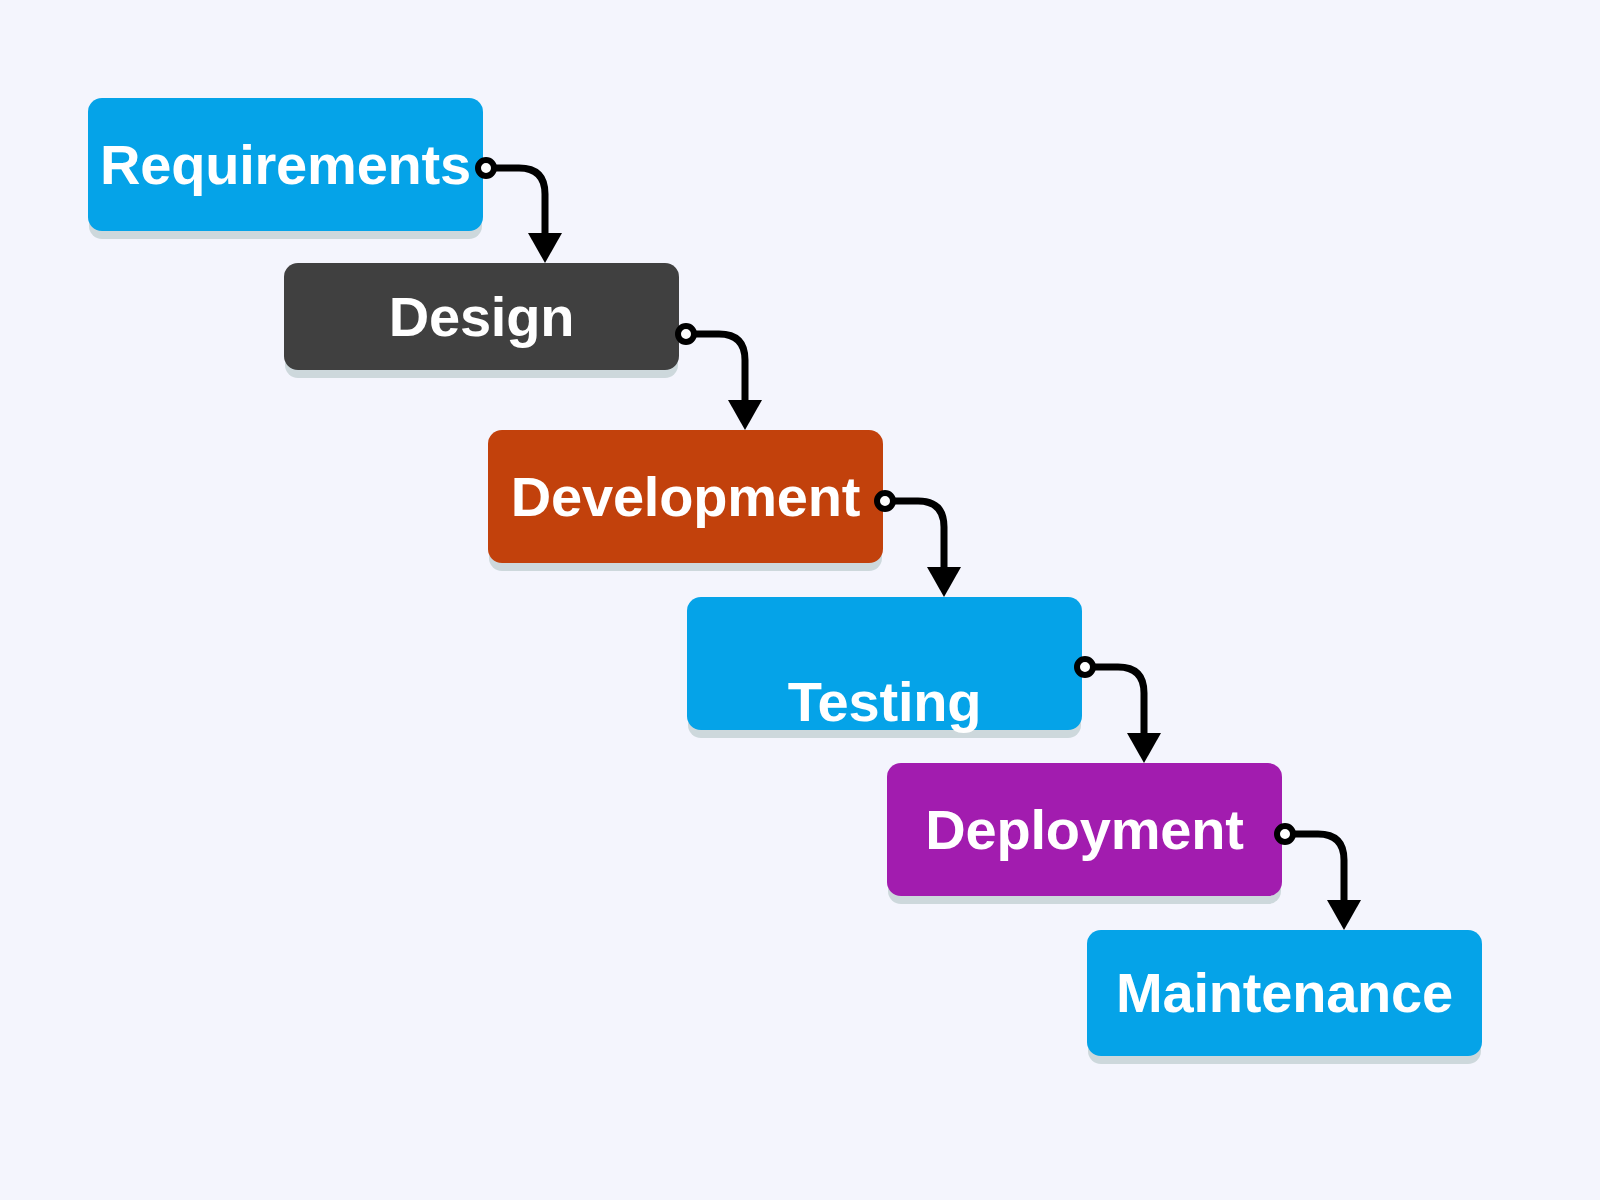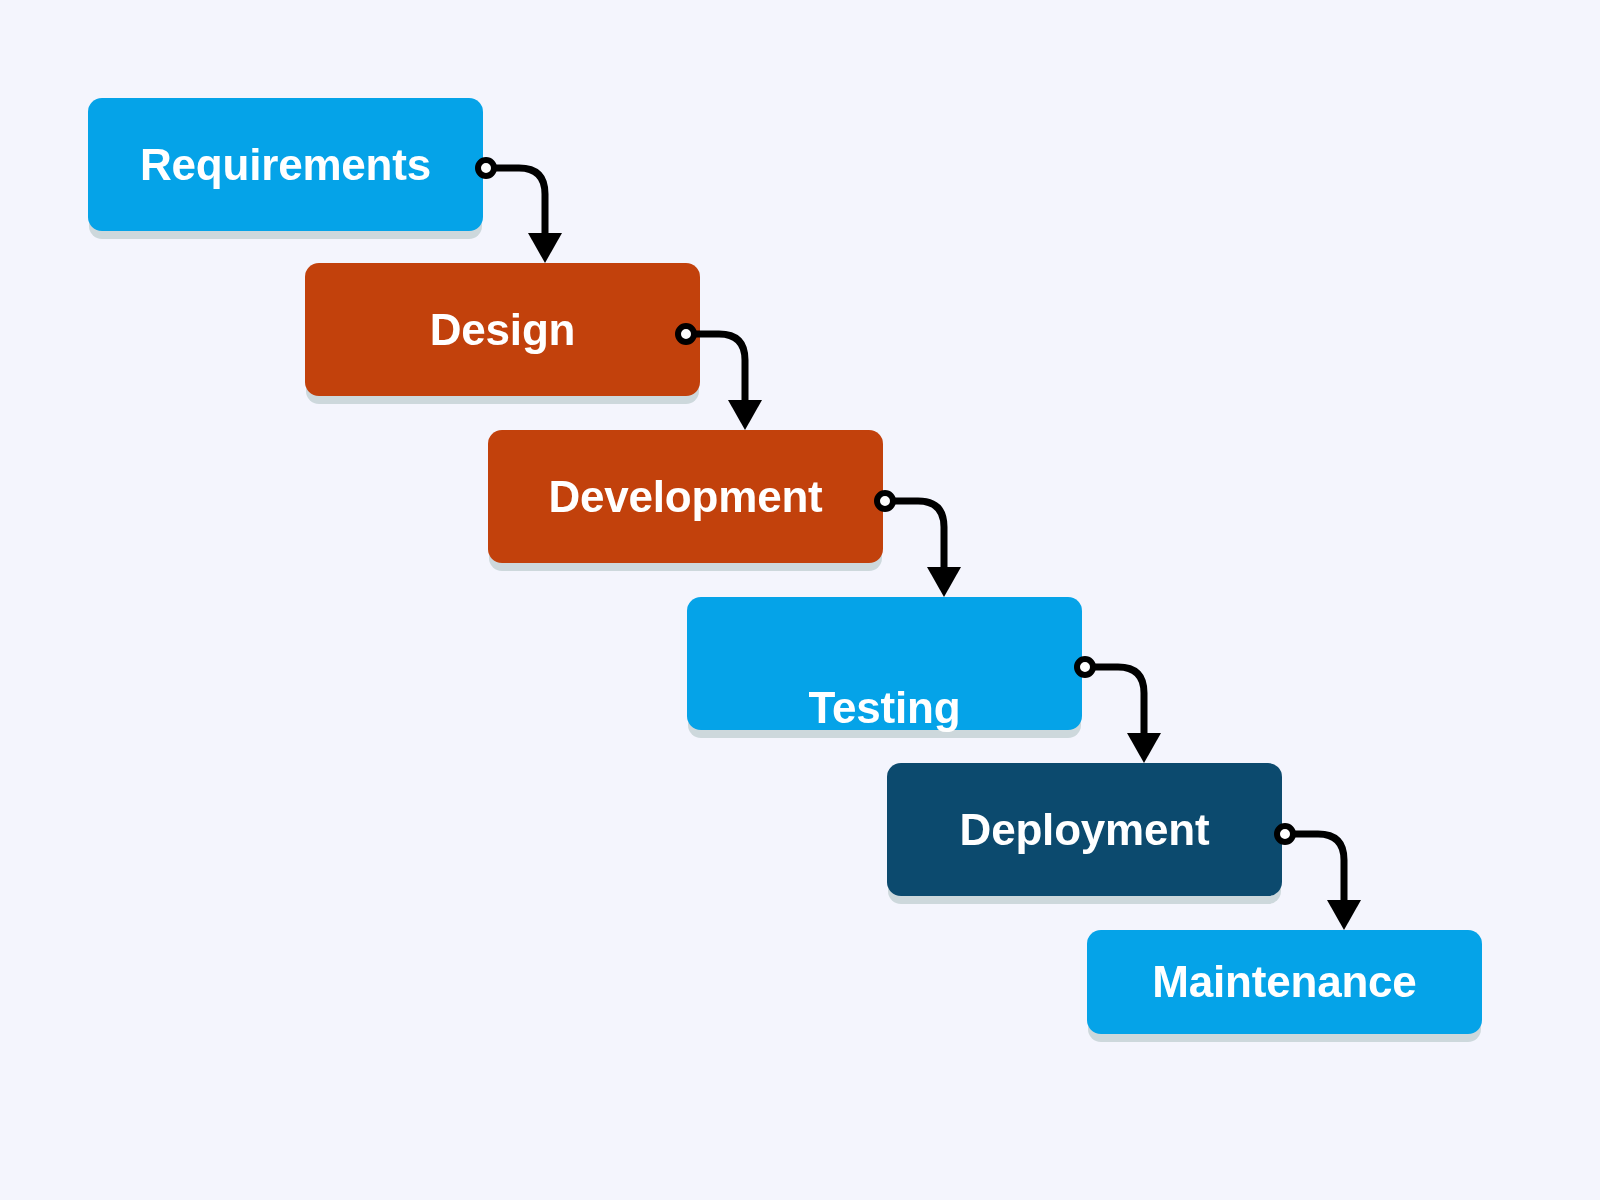--- a/index.html
+++ b/index.html
@@ -36,21 +36,21 @@
     display: flex;
     align-items: center;
     justify-content: center;
     z-index: 1;
     box-shadow: 0 9px 0 -1px #cdd8dc;
   }
   .stage-label {
     color: #ffffff;
     font-family: "Liberation Sans", sans-serif;
     font-weight: bold;
-    font-size: 44px;
+    font-size: 56px;
     line-height: 1;
     letter-spacing: -0.2px;
     white-space: nowrap;
     user-select: none;
   }
 </style>
 </head>
 <body>
 
 <div id="diagram-canvas">
@@ -80,33 +80,33 @@
         <path d="M 1295 834 H 1318 Q 1344 834 1344 860 V 900" fill="none" stroke="#000000" stroke-width="7" stroke-linecap="butt"></path>
         <polygon points="1327,900 1361,900 1344,930" fill="#000000"></polygon>
         <circle cx="1285" cy="834" r="8" fill="#ffffff" stroke="#000000" stroke-width="6"></circle>
       </g>
     </svg>
 
   <div class="stage-node" style="left: 88px; top: 98px; width: 395px; height: 133px; background: rgb(5, 163, 232); box-shadow: rgb(205, 216, 220) 0px 9px 0px -1px;">
     <span class="stage-label">Requirements</span>
   </div>
 
-  <div class="stage-node" style="left: 305px; top: 263px; width: 395px; height: 133px; background: #c2410c; box-shadow: rgb(205, 216, 220) 0px 9px 0px -1px;">
+  <div class="stage-node" style="left: 284px; top: 263px; width: 395px; height: 107px; background: #404040; box-shadow: rgb(205, 216, 220) 0px 9px 0px -1px;">
     <span class="stage-label">Design</span>
   </div>
 
   <div class="stage-node" style="left: 488px; top: 430px; width: 395px; height: 133px; background: #c2410c; box-shadow: rgb(205, 216, 220) 0px 9px 0px -1px;">
     <span class="stage-label">Development</span>
   </div>
 
   <div class="stage-node" style="left: 687px; top: 597px; width: 395px; height: 133px; background: rgb(5, 163, 232); box-shadow: rgb(205, 216, 220) 0px 9px 0px -1px; align-items: flex-end;">
     <span class="stage-label">Testing</span>
   </div>
 
-  <div class="stage-node" style="left: 887px; top: 763px; width: 395px; height: 133px; background: #0c4a6e; box-shadow: rgb(205, 216, 220) 0px 9px 0px -1px;">
+  <div class="stage-node" style="left: 887px; top: 763px; width: 395px; height: 133px; background: #a21caf; box-shadow: rgb(205, 216, 220) 0px 9px 0px -1px;">
     <span class="stage-label">Deployment</span>
   </div>
 
-  <div class="stage-node" style="left: 1087px; top: 930px; width: 395px; height: 104px; background: rgb(5, 163, 232); box-shadow: rgb(205, 216, 220) 0px 9px 0px -1px; text-align: right;">
+  <div class="stage-node" style="left: 1087px; top: 930px; width: 395px; height: 126px; background: rgb(5, 163, 232); box-shadow: rgb(205, 216, 220) 0px 9px 0px -1px; text-align: right;">
     <span class="stage-label">Maintenance</span>
   </div>
 
 </div>
 
 </body></html>

